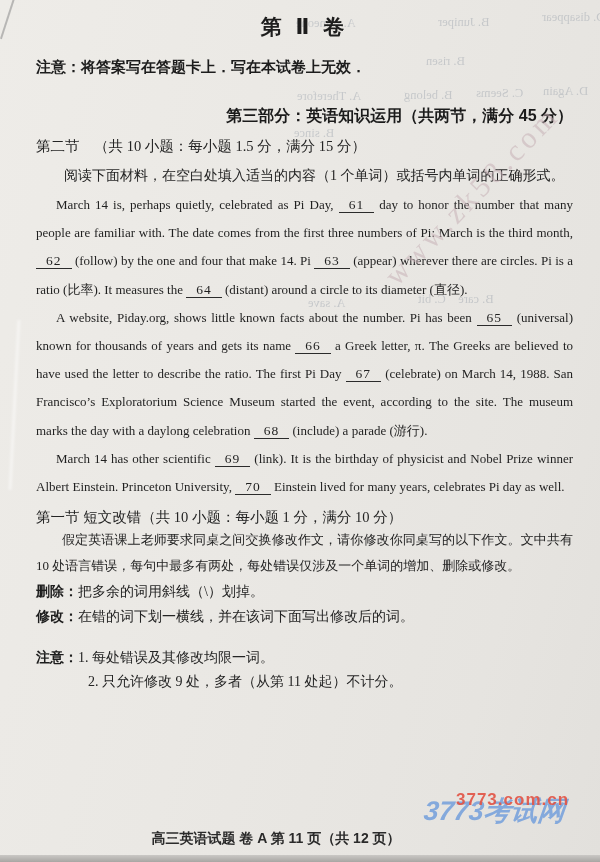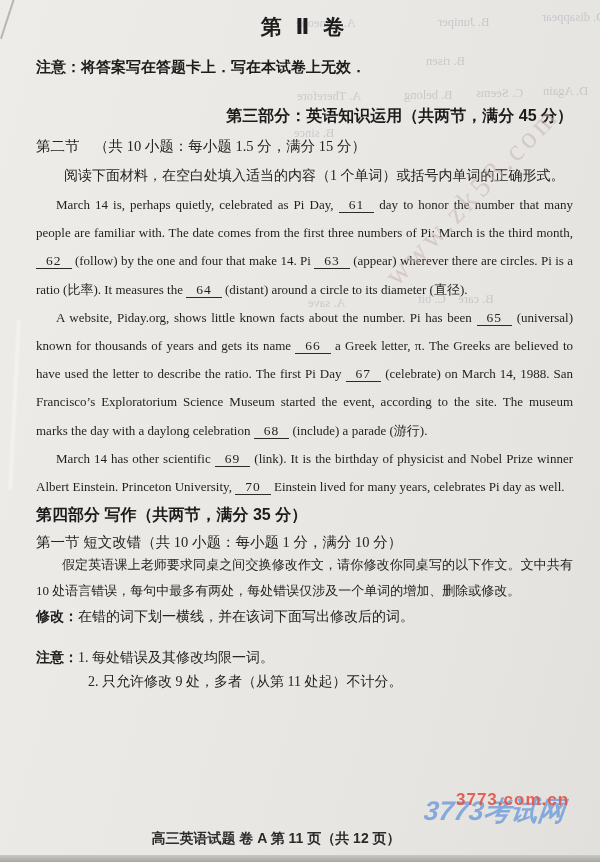--- a/index.html
+++ b/index.html
@@ -149,25 +149,27 @@
     <div class="heading p3-heading">第三部分：英语知识运用（共两节，满分 45 分）</div>
     <div class="section-line">第二节　（共 10 小题：每小题 1.5 分，满分 15 分）</div>
     <div class="instruction">阅读下面材料，在空白处填入适当的内容（1 个单词）或括号内单词的正确形式。</div>
 
     <div class="passage">
       <p class="cloze">March 14 is, perhaps quietly, celebrated as Pi Day, <span class="blank">61</span> day to honor the number that many people are familiar with. The date comes from the first three numbers of Pi: March is the third month, <span class="blank">62</span> (follow) by the one and four that make 14. Pi <span class="blank">63</span> (appear) wherever there are circles. Pi is a ratio (比率). It measures the <span class="blank">64</span> (distant) around a circle to its diameter (直径).</p>
       <p class="cloze">A website, Piday.org, shows little known facts about the number. Pi has been <span class="blank">65</span> (universal) known for thousands of years and gets its name <span class="blank">66</span> a Greek letter, π. The Greeks are believed to have used the letter to describe the ratio. The first Pi Day <span class="blank">67</span> (celebrate) on March 14, 1988. San Francisco’s Exploratorium Science Museum started the event, according to the site. The museum marks the day with a daylong celebration <span class="blank">68</span> (include) a parade (游行).</p>
       <p class="cloze">March 14 has other scientific <span class="blank">69</span> (link). It is the birthday of physicist and Nobel Prize winner Albert Einstein. Princeton University, <span class="blank">70</span> Einstein lived for many years, celebrates Pi day as well.</p>
     </div>
 
-    <div class="heading p4-heading">第四部分 写作（共两节，满分 35 分）</div>
     <div class="section-line p4-section">第一节 短文改错（共 10 小题：每小题 1 分，满分 10 分）</div>
 
     <p class="cn-paragraph">假定英语课上老师要求同桌之间交换修改作文，请你修改你同桌写的以下作文。文中共有 10 处语言错误，每句中最多有两处，每处错误仅涉及一个单词的增加、删除或修改。</p>
 
+    <div class="rule-line">
+      <span class="rule-label">删除：</span><span>把多余的词用斜线（\）划掉。</span>
+    </div>
     <div class="rule-line">
       <span class="rule-label">修改：</span><span>在错的词下划一横线，并在该词下面写出修改后的词。</span>
     </div>
 
     <div class="notes">
       <div class="note-line1">
         <span class="rule-label">注意：</span><span>1. 每处错误及其修改均限一词。</span>
       </div>
       <div class="note-line2">2. 只允许修改 9 处，多者（从第 11 处起）不计分。</div>
     </div>

